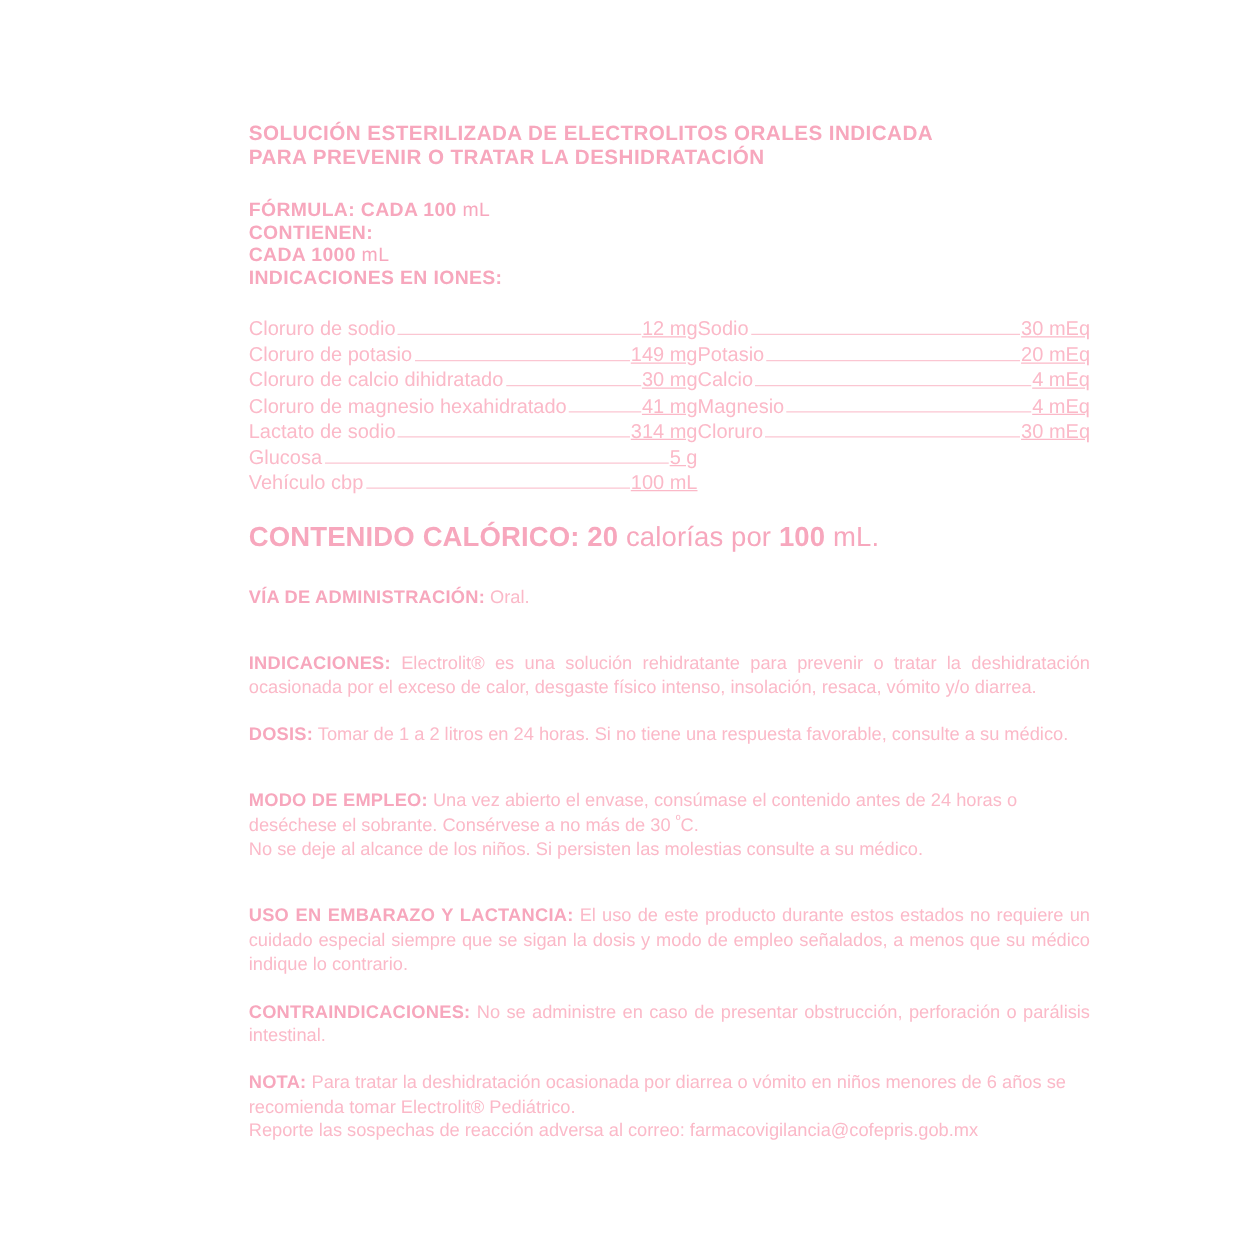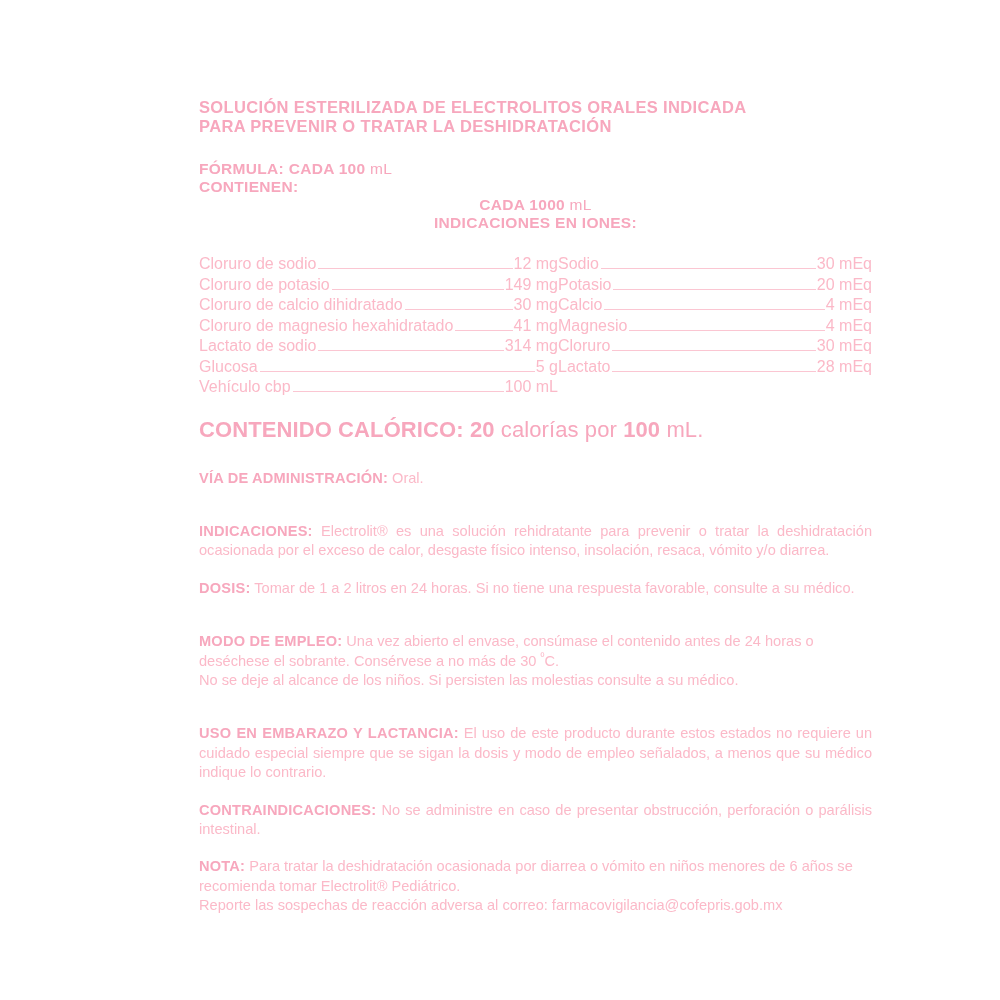--- a/index.html
+++ b/index.html
@@ -46,21 +46,21 @@
     white-space: pre-line;
   }
 
   
   .formula-heads {
     display: flex;
     margin-top: 24px;
     flex-direction: column;
   }
   .formula-heads .col-l { width: 359px; flex: none; }
-  .formula-heads .col-r { flex: 1; text-align: center; }
+  .formula-heads .col-r { flex: 1; }
   .fh {
     font-size: 15.5px;
     line-height: 18px;
     font-weight: bold;
     letter-spacing: 0.3px;
     white-space: pre-line;
   }
   .fh .lt { font-weight: normal; }
 
   
@@ -79,21 +79,21 @@
     white-space: nowrap;
   }
   .row .nm { flex: none; text-align: center; }
   .row .dots {
     flex: 1 1 auto;
     min-width: 6px;
     height: 1px;
     background: #fbc6d2;
     margin: 0 1px 4px 2px;
   }
-  .row .val { flex: none; text-align: center; }
+  .row .val { flex: none; text-align: center; text-decoration: underline; }
 
   
   .caloric {
     margin-top: 19px;
     font-size: 22px;
     line-height: 26px;
     letter-spacing: 0.1px;
   }
   .caloric .b { font-weight: bold; text-align: center; }
   .caloric .n { font-weight: normal; }
@@ -200,25 +200,20 @@
         <div class="row">
           <span class="nm">Magnesio</span>
           <span class="dots"></span>
           <span class="val">4 mEq</span>
         </div>
         <div class="row">
           <span class="nm">Cloruro</span>
           <span class="dots"></span>
           <span class="val">30 mEq</span>
         </div>
-        <div class="row">
-          <span class="nm">Lactato</span>
-          <span class="dots"></span>
-          <span class="val">28 mEq</span>
-        </div>
       </div>
     </div>
 
     <div class="caloric hdr"><span class="b">CONTENIDO CALÓRICO:</span> <span class="b">20</span> <span class="n">calorías por</span> <span class="b">100</span> <span class="n">mL.</span></div>
 
     <div class="sec gap-lg">
       <p class="para nojust"><span class="strong">VÍA DE ADMINISTRACIÓN:</span><span> Oral.</span></p>
     </div>
 
     <div class="sec gap-xl">

